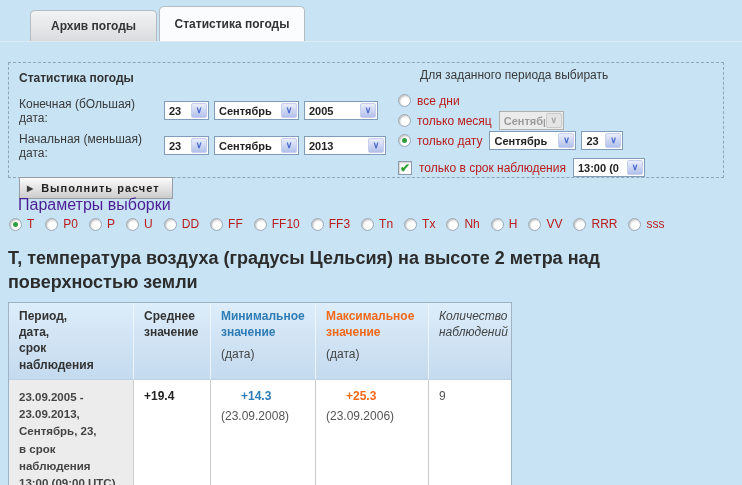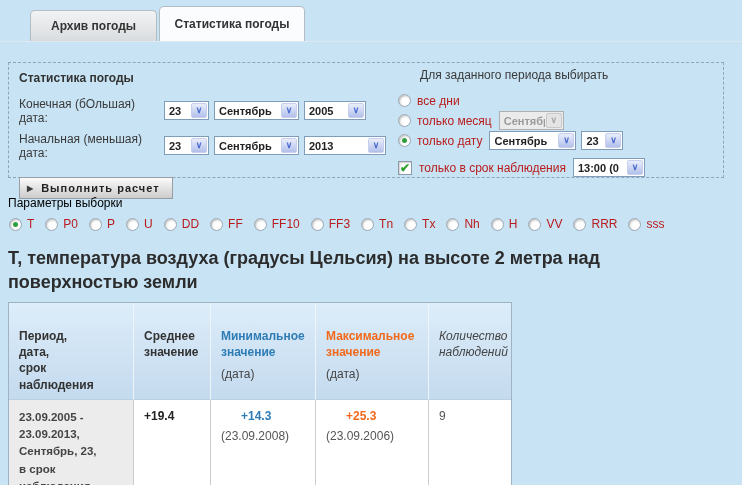--- a/index.html
+++ b/index.html
@@ -89,21 +89,21 @@
   .checkbox {
     width:14px; height:14px; flex:none; box-sizing:border-box;
     background:#fff; border:1px solid #8a9aa8;
     box-shadow:inset 1px 1px 2px rgba(0,0,0,.2);
     margin-right:7px; cursor:pointer;
     display:flex; align-items:center; justify-content:center;
     color:#2aa030; font-size:12px; font-weight:bold; line-height:1;
   }
 
   
-  .params-title { position:absolute; left:8px; top:196px; font-size:12px; color:#000000; }
+  .params-title { position:absolute; left:18px; top:196px; font-size:16px; color:#4c1d95; }
   .params-row { position:absolute; left:9px; top:217px; display:flex; align-items:center; }
   .param { display:flex; align-items:center; margin-right:11px; }
   .param .radio { margin-right:5px; }
   .param .p-lbl { margin-right:0; }
 
   
   .result-heading {
     position:absolute; left:8px; top:246px; width:700px;
     font-size:18px; font-weight:bold; color:#2c2c2c;
     line-height:1.35; white-space:pre-line;
@@ -113,21 +113,21 @@
   .stats-table {
     position:absolute; left:8px; top:302px;
     display:grid; grid-template-columns:125px 77px 105px 113px 82px;
     border:1px solid #9fb3c4; background:#fff;
   }
   .th {
     background:linear-gradient(#ddedfa,#c4daee);
     border-right:1px solid #edf5fb;
     border-bottom:1px solid #bcd0e0;
     box-sizing:border-box;
-    padding:25px 6px 6px 10px;
+    padding:5px 6px 6px 10px;
     font-size:12px; min-height:73px;
   }
   .th:nth-child(5) { border-right:none; }
   .th .t { font-weight:bold; color:#333; white-space:pre-line; line-height:1.35; }
   .th.min .t { color:#2e7cb5; }
   .th.max .t { color:#f2691a; }
   .th .sub { display:block; margin-top:7px; font-weight:normal; color:#444; }
   .th.count { font-weight:normal; color:#444; white-space:pre-line; line-height:1.35;font-style:italic; }
 
   .td {
@@ -169,21 +169,21 @@
       <div class="form-row">
         <span class="lbl">Конечная (бОльшая) дата:</span>
         <div class="sel" style="width:45px">
           <span class="txt">23</span>
           <span class="arr">∨</span>
         </div>
         <div class="sel" style="width:85px">
           <span class="txt">Сентябрь</span>
           <span class="arr">∨</span>
         </div>
-        <div class="sel" style="width:62px">
+        <div class="sel" style="width:74px">
           <span class="txt">2005</span>
           <span class="arr">∨</span>
         </div>
       </div>
 
       <div class="form-row">
         <span class="lbl">Начальная (меньшая) дата:</span>
         <div class="sel" style="width:45px">
           <span class="txt">23</span>
           <span class="arr">∨</span>

